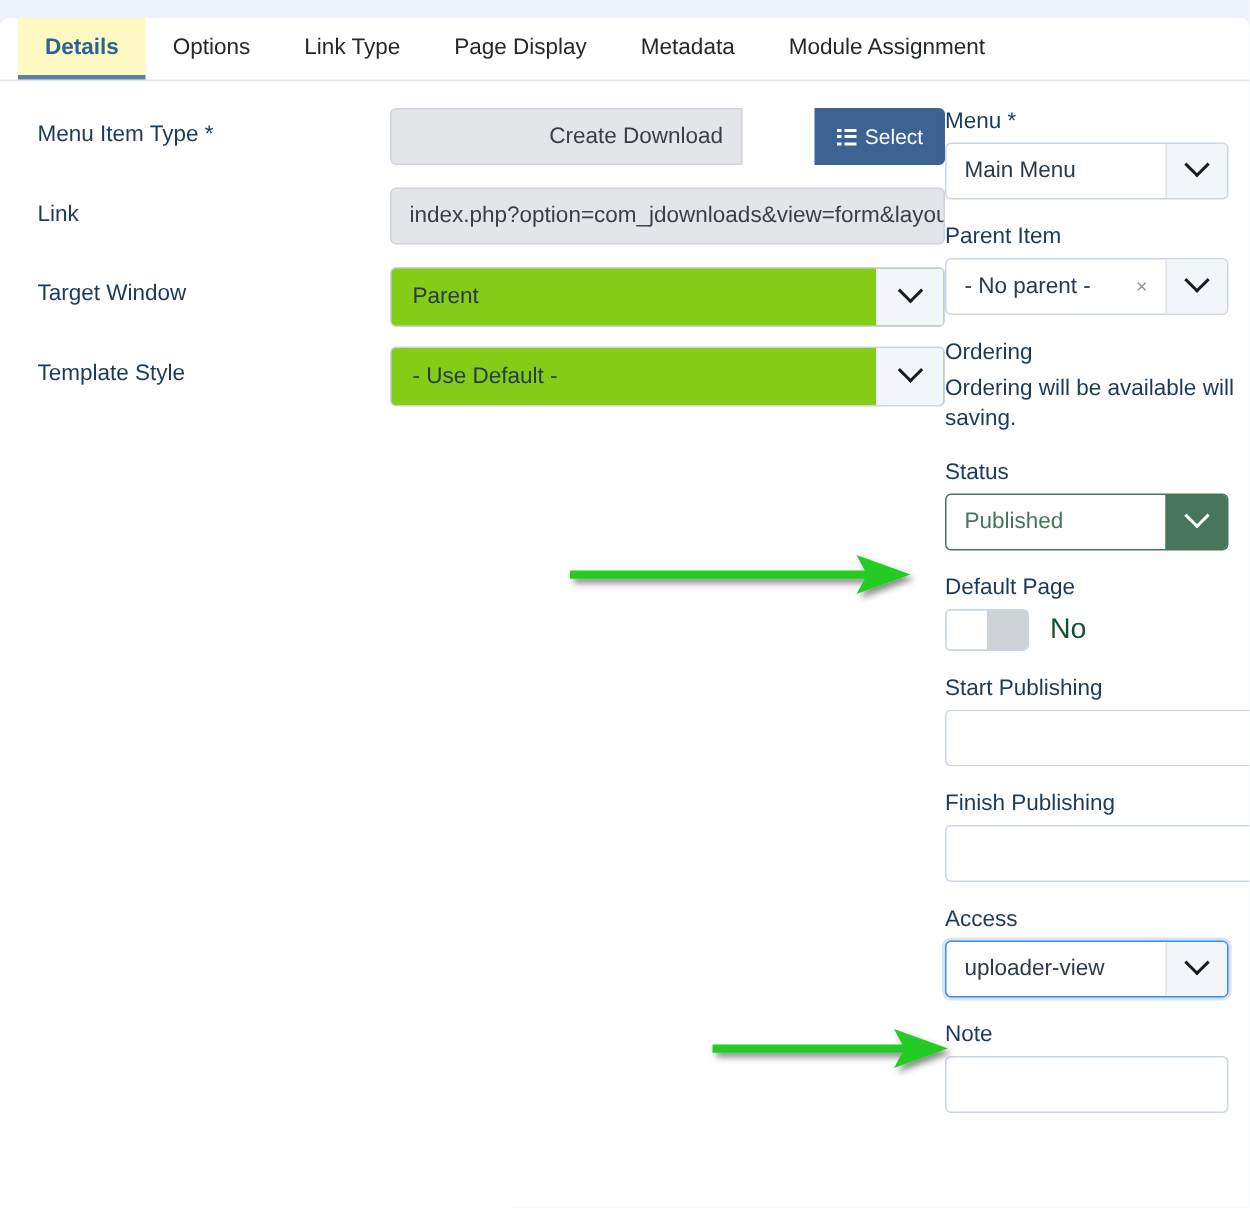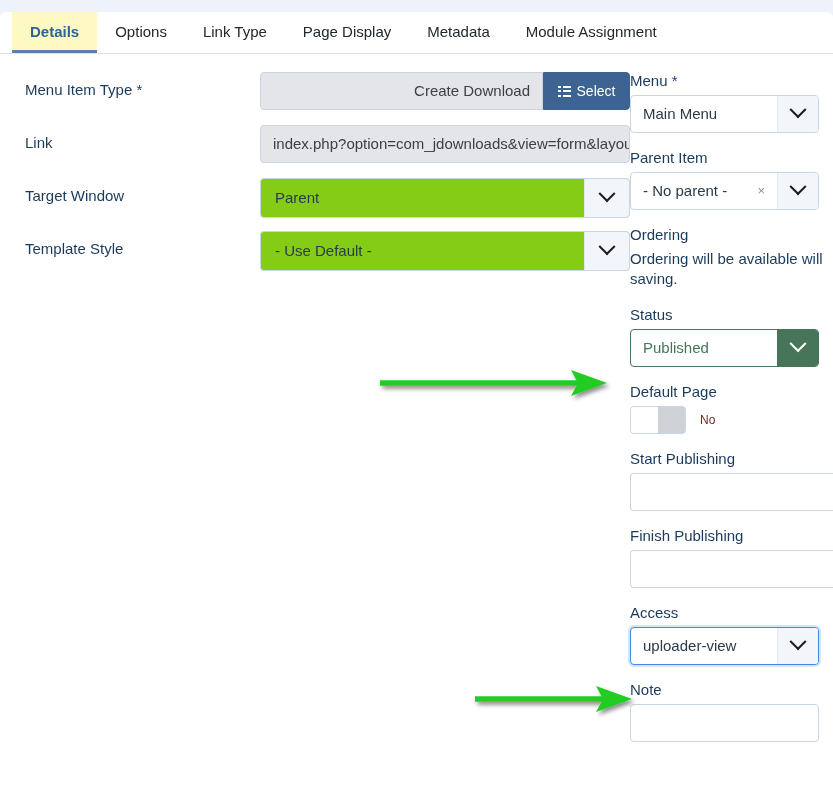--- a/index.html
+++ b/index.html
@@ -105,20 +105,21 @@
   .btn-select {
     width: 87px; height: 38px;
     background: #3c6392;
     color: #fff;
     border: 1px solid #3c6392;
     border-radius: 0 4px 4px 0;
     display: flex; align-items: center; justify-content: center;
     gap: 6px;
     font-size: 14px;
     cursor: pointer;
+    margin-left: 48px;
   }
   .icon-list { display: inline-block; width: 13px; height: 11px; position: relative; }
   .icon-list i {
     position: absolute; left: 0; width: 3px; height: 2px; background: #fff;
   }
   .icon-list b {
     position: absolute; left: 5px; width: 8px; height: 2px; background: #fff;
   }
   .icon-list .r0 { top: 0; } .icon-list .r1 { top: 4.5px; } .icon-list .r2 { top: 9px; }
 
@@ -198,21 +199,21 @@
   .toggle-wrap { display: flex; align-items: center; gap: 14px; }
   .toggle {
     width: 56px; height: 28px;
     border: 1px solid #c9d6e6;
     border-radius: 4px;
     display: flex; overflow: hidden; cursor: pointer;
     background: #cfd3d8;
   }
   .toggle .knob { width: 50%; height: 100%; background: #ffffff; }
   .toggle .track { width: 50%; height: 100%; background: #cfd3d8; }
-  .toggle-txt { font-size: 12px; color: #7f1d1d; }
+  .toggle-txt { font-size: 19px; color: #14532d; }
 
   
   .datefield { display: flex; width: 189px; height: 38px; }
   .datefield input {
     flex: 1; height: 38px;
     border: 1px solid #c9d6e6;
     border-right: none;
     border-radius: 4px 0 0 4px;
     background: #fff;
     padding: 0 10px;

